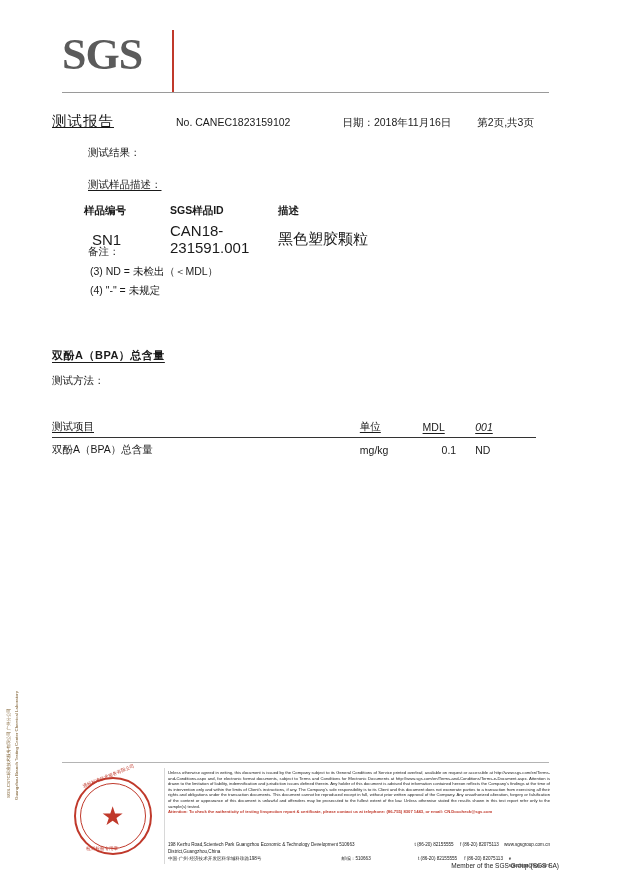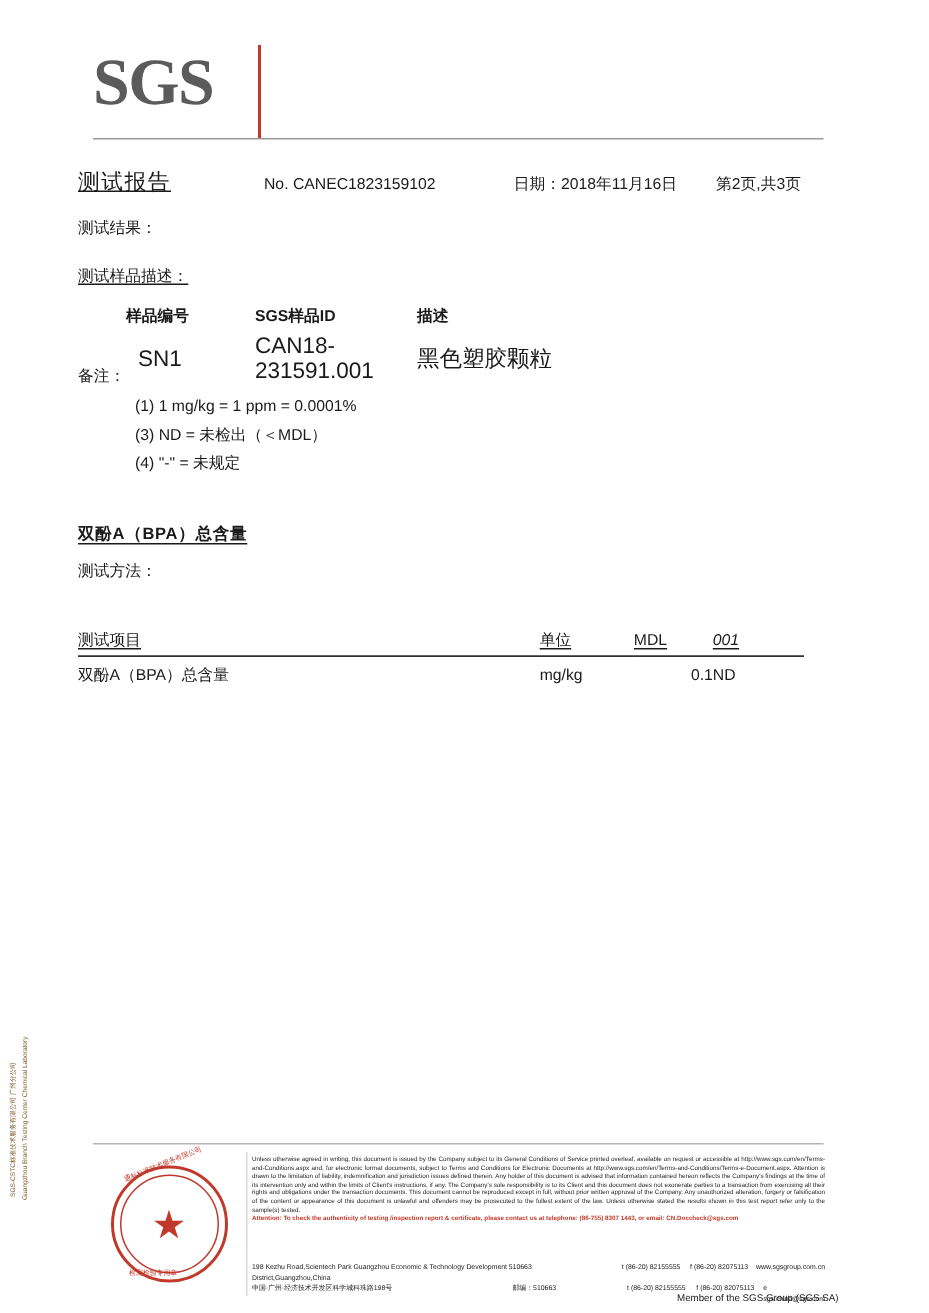--- a/index.html
+++ b/index.html
@@ -75,20 +75,21 @@
   .doc-page {
     font-size: 10.5px;
     margin-left: 26px;
   }
 
   
   .blk {
     position: absolute;
     font-size: 10.5px;
     line-height: 17px;
+    margin-left: 36px;
   }
   .label-line {
     left: 52px;
   }
   .underline {
     text-decoration: underline;
     text-underline-offset: 2px;
   }
 
   
@@ -163,21 +164,21 @@
     font-weight: normal;
     text-align: left;
     padding: 0 0 3px 0;
     border-bottom: 1px solid #333;
   }
   .res-tbl td {
     padding: 5px 0 0 0;
   }
   .res-item { width: 304px; }
   .res-unit { width: 62px; text-align: left; }
-  .res-mdl  { width: 52px; text-align: right; }
+  .res-mdl  { width: 52px; text-align: center; }
   .res-001  { width: 60px; text-align: left; }
   .hdr-u { text-decoration: underline; text-underline-offset: 2px; }
   .hdr-italic { font-style: italic; text-decoration: underline; text-underline-offset: 2px; }
 
   
   .footer-rule {
     position: absolute;
     left: 62px;
     top: 762px;
     width: 487px;
@@ -323,21 +324,20 @@
       <tr>
         <td class="col-a" style="padding-left:8px;">SN1</td>
         <td class="col-b">CAN18-231591.001</td>
         <td class="col-c">黑色塑胶颗粒</td>
       </tr>
     </tbody>
   </table>
 
   <div class="blk label-line" style="top:243px;">备注：</div>
   <div class="notes">
-    <div>(1) 1 mg/kg = 1 ppm = 0.0001%</div>
     <div>(3) ND = 未检出（＜MDL）</div>
     <div>(4) "-" = 未规定</div>
   </div>
 
   <div class="sec-head">双酚A（BPA）总含量</div>
 
   <div class="method-label">测试方法：</div>
 
   <table class="res-tbl">
     <thead>

